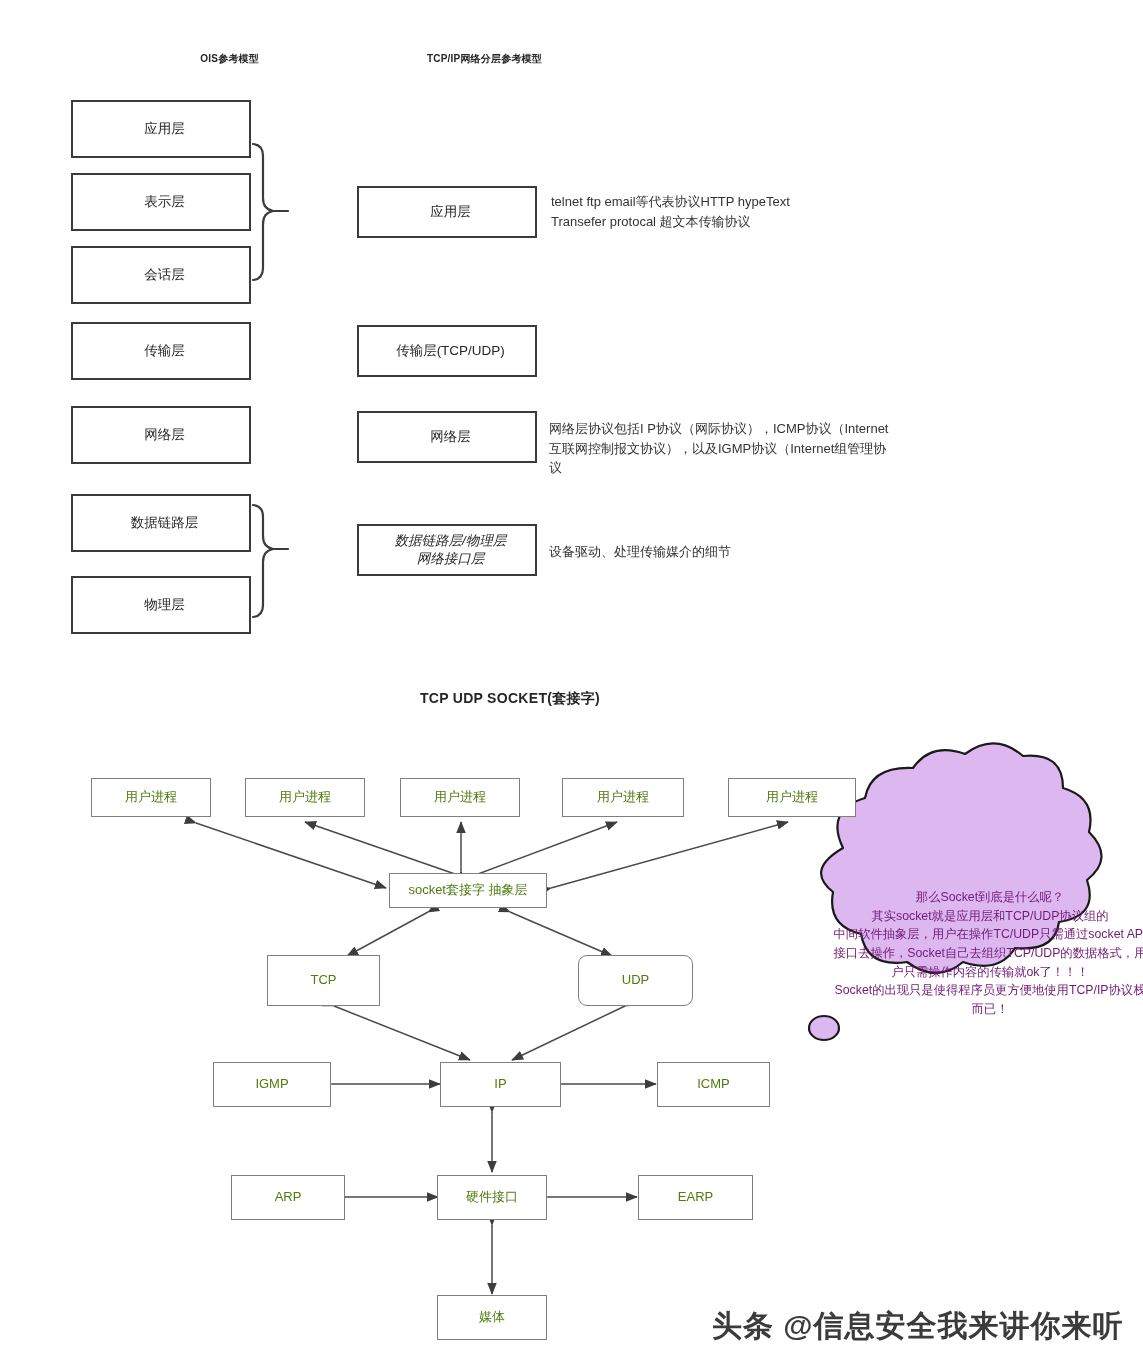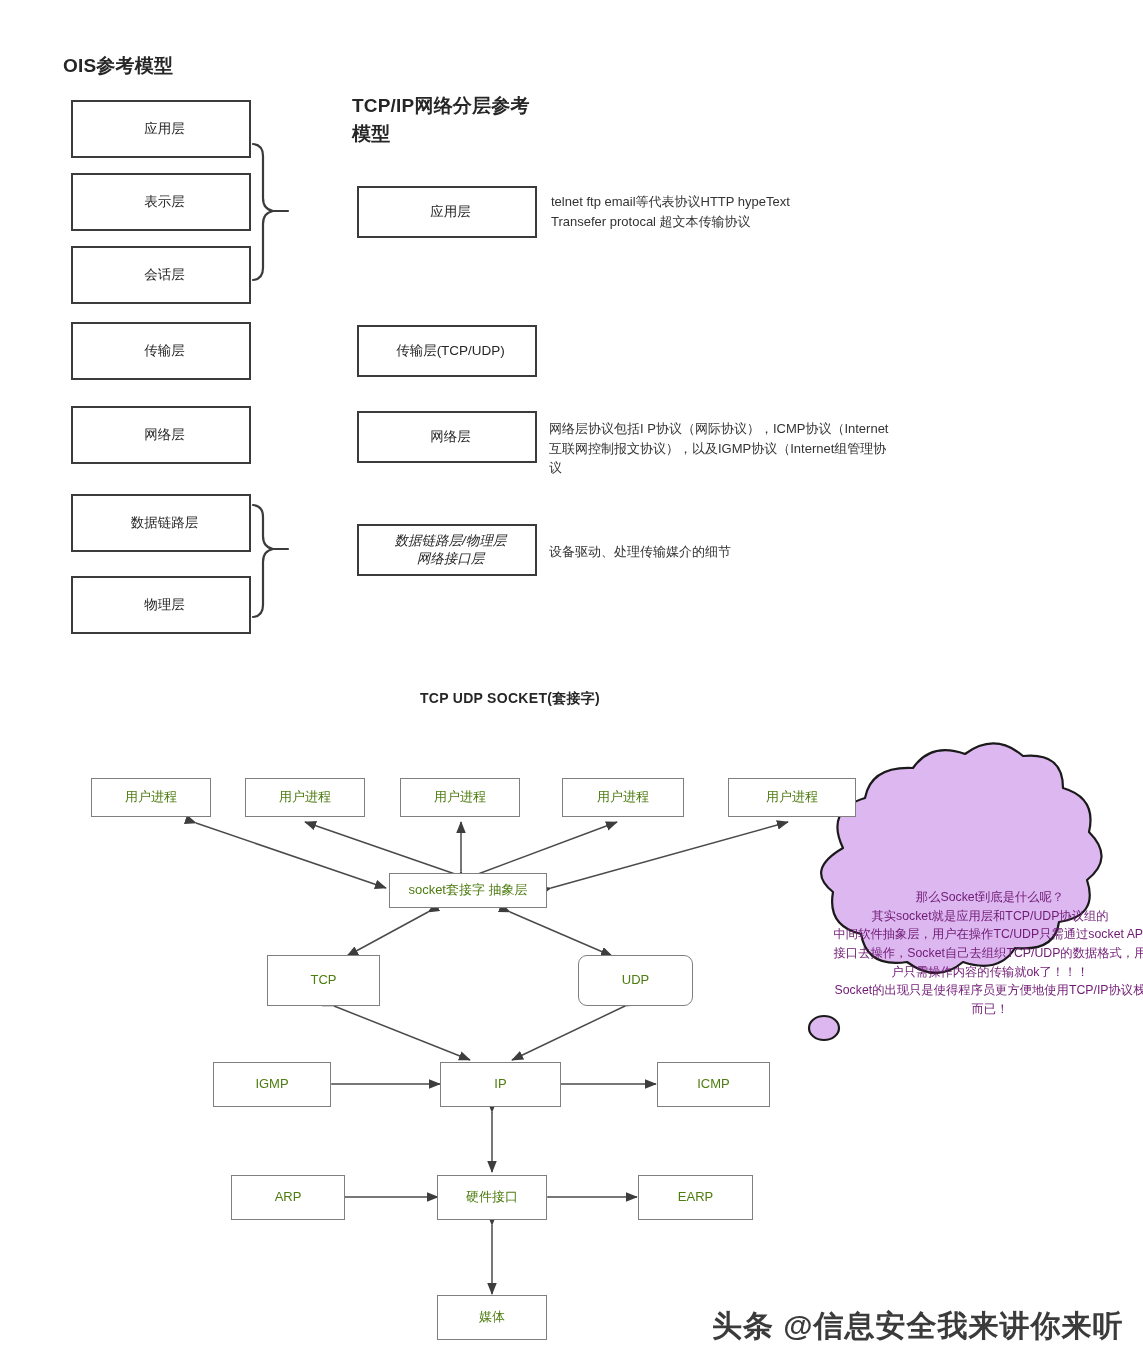--- a/index.html
+++ b/index.html
@@ -11,28 +11,28 @@
     color:#262626;
     position:relative;
     overflow:hidden;
   }
   #stage{position:absolute;left:0;top:0;width:1143px;height:1370px;}
   #svg-layer{position:absolute;left:0;top:0;width:1143px;height:1370px;pointer-events:none;}
 
   .col-title{
     position:absolute;
     font-weight:bold;
-    font-size:19px;
-    color:#262626;
-    text-align:left;
+    font-size:10px;
+    color:#262626;
+    text-align:right;
     line-height:1.45;
     letter-spacing:0.2px;
   }
   #title-osi{left:63px;top:52px;width:196px;}
-  #title-tcpip{left:352px;top:52px;width:190px;margin-top:40px;}
+  #title-tcpip{left:352px;top:52px;width:190px;}
 
   .box{
     position:absolute;
     box-sizing:border-box;
     background:#ffffff;
     border:2px solid #3b3b3b;
     display:flex;align-items:center;justify-content:center;
     font-size:13.5px;
     color:#262626;
     text-align:center;

